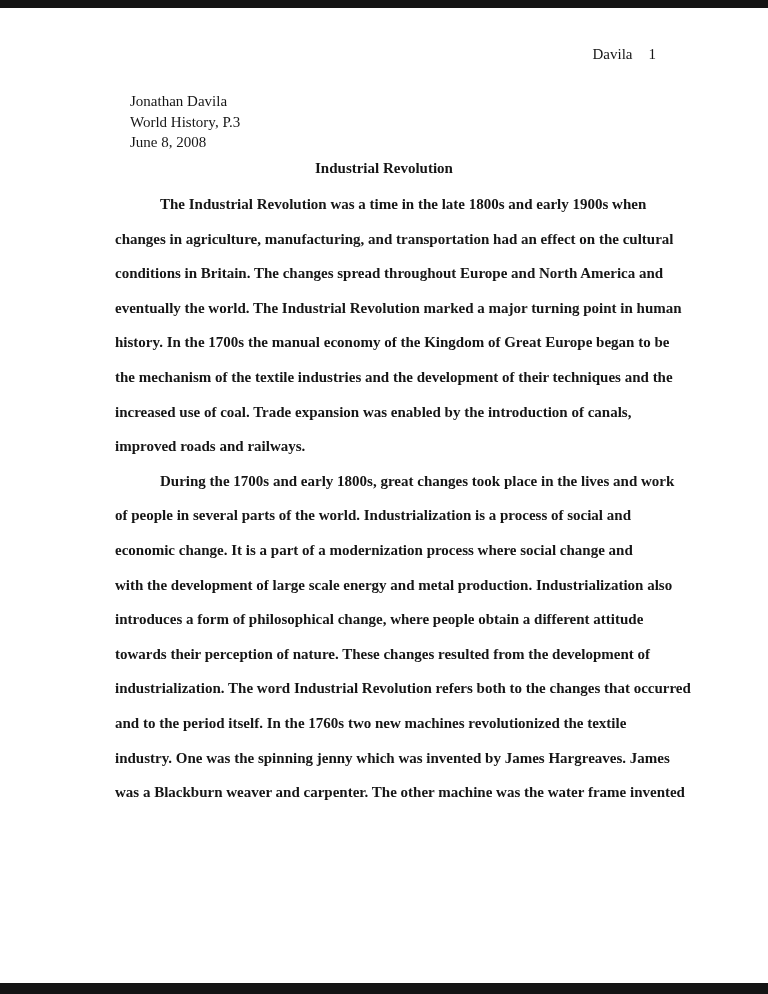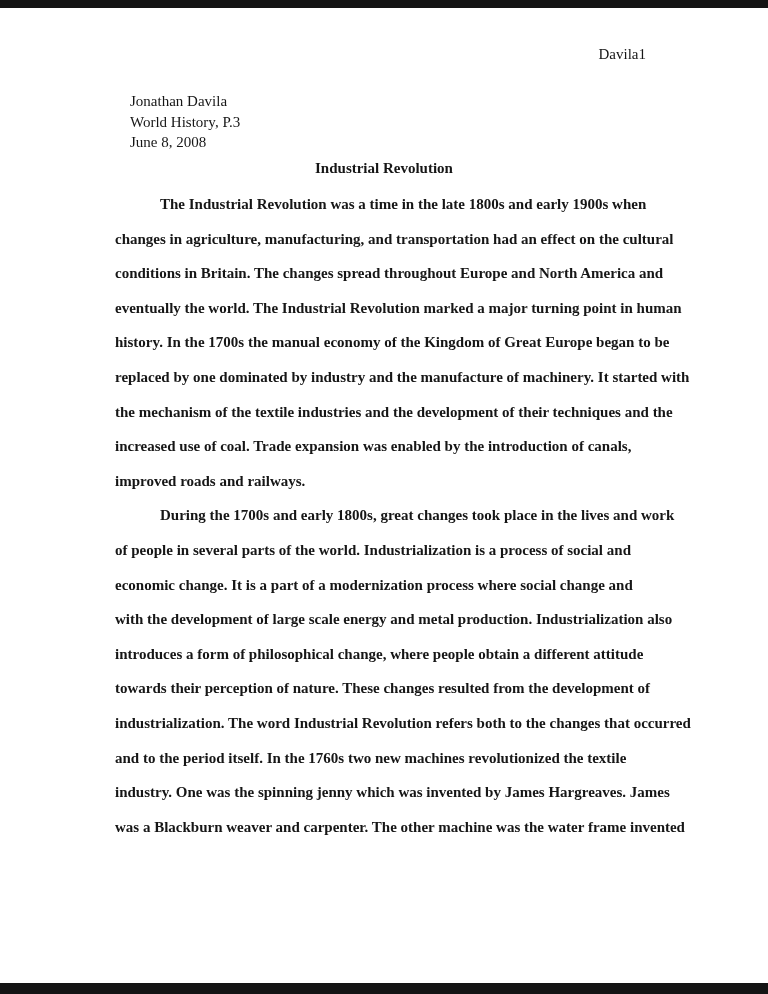--- a/index.html
+++ b/index.html
@@ -24,23 +24,24 @@
   }
   .bottom-bar {
     position: absolute;
     bottom: 0; left: 0;
     width: 100%; height: 11px;
     background: #141414;
   }
   .page-header {
     position: absolute;
     top: 46px;
-    right: 122px;
+    right: 112px;
     font-size: 15px;
     display: flex;
+    gap: 16px;
   }
   .heading-block {
     position: absolute;
     top: 91px;
     left: 130px;
     font-size: 15px;
     line-height: 20.5px;
   }
   .essay-title {
     position: absolute;
@@ -85,21 +86,20 @@
   </div>
 
   <div class="essay-title">Industrial Revolution</div>
 
   <div class="essay-body">
       <div class="line first-line">The Industrial Revolution was a time in the late 1800s and early 1900s when</div>
       <div class="line">changes in agriculture, manufacturing, and transportation had an effect on the cultural</div>
       <div class="line">conditions in Britain. The changes spread throughout Europe and North America and</div>
       <div class="line">eventually the world. The Industrial Revolution marked a major turning point in human</div>
       <div class="line">history. In the 1700s the manual economy of the Kingdom of Great Europe began to be</div>
-      <div class="line">replaced by one dominated by industry and the manufacture of machinery. It started with</div>
       <div class="line">the mechanism of the textile industries and the development of their techniques and the</div>
       <div class="line">increased use of coal. Trade expansion was enabled by the introduction of canals,</div>
       <div class="line">improved roads and railways.</div>
       <div class="line first-line">During the 1700s and early 1800s, great changes took place in the lives and work</div>
       <div class="line">of people in several parts of the world. Industrialization is a process of social and</div>
       <div class="line">economic change. It is a part of a modernization process where social change and</div>
       <div class="line">with the development of large scale energy and metal production. Industrialization also</div>
       <div class="line">introduces a form of philosophical change, where people obtain a different attitude</div>
       <div class="line">towards their perception of nature. These changes resulted from the development of</div>
       <div class="line">industrialization. The word Industrial Revolution refers both to the changes that occurred</div>

